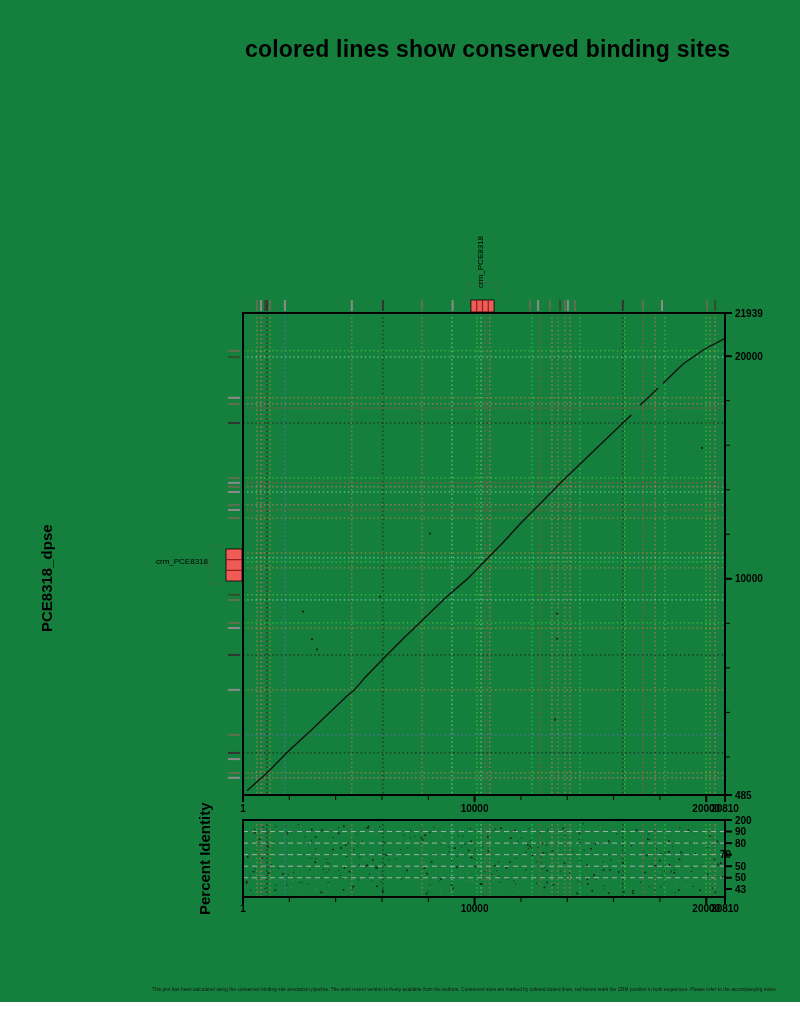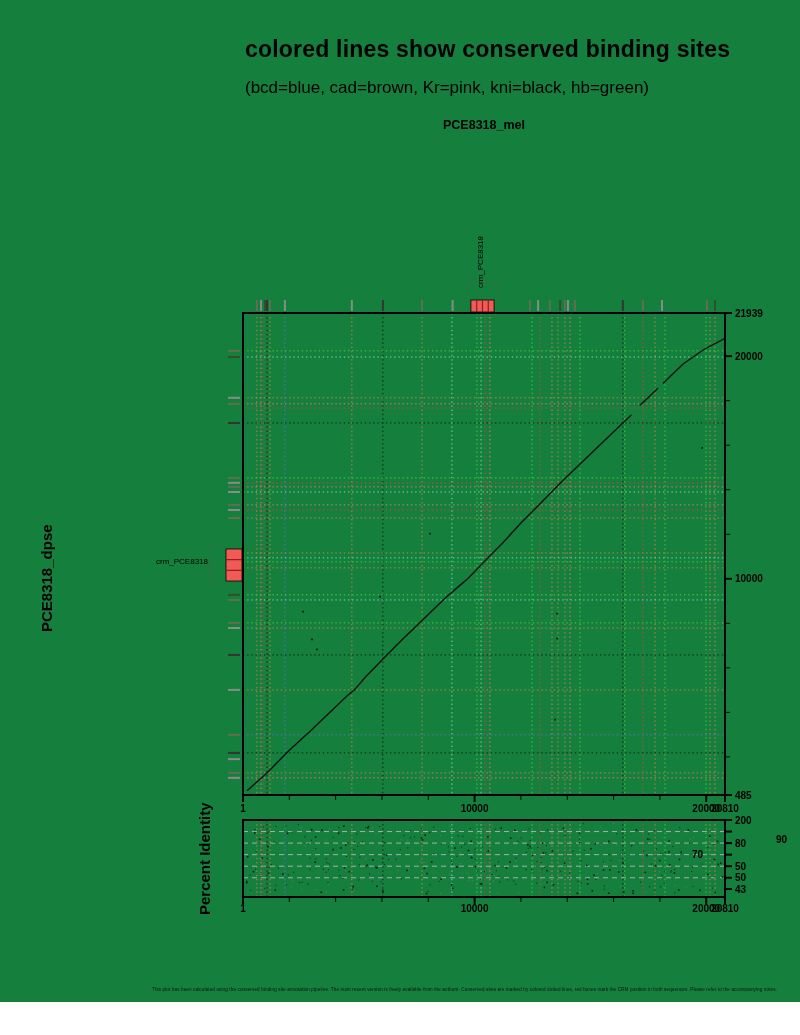--- a/index.html
+++ b/index.html
@@ -629,40 +629,38 @@
       <line x1="335.62905473593156" x2="335.62905473593156" y1="897" y2="902" stroke="#000" stroke-width="1"></line>
       <line x1="381.95516363112114" x2="381.95516363112114" y1="897" y2="902" stroke="#000" stroke-width="1"></line>
       <line x1="428.2812725263107" x2="428.2812725263107" y1="897" y2="902" stroke="#000" stroke-width="1"></line>
       <line x1="520.9334903166898" x2="520.9334903166898" y1="897" y2="902" stroke="#000" stroke-width="1"></line>
       <line x1="567.2595992118795" x2="567.2595992118795" y1="897" y2="902" stroke="#000" stroke-width="1"></line>
       <line x1="613.5857081070691" x2="613.5857081070691" y1="897" y2="902" stroke="#000" stroke-width="1"></line>
       <line x1="659.9118170022587" x2="659.9118170022587" y1="897" y2="902" stroke="#000" stroke-width="1"></line>
     </svg>
 
   <div class="abs title">colored lines show conserved binding sites</div>
-  <div class="abs subtitle">(bcd=blue, cad=brown, Kr=pink, kni=black, hb=green)</div>
-  <div class="abs mel">PCE8318_mel</div>
   <span class="abs vlabel dpse">PCE8318_dpse</span>
   <span class="abs vlabel pid">Percent Identity</span>
   <span class="abs vlabel crmtop">crm_PCE8318</span>
   <span class="abs crmleft">crm_PCE8318</span>
 
   <div id="labels">
       <span class="tick" style="left: 735px; top: 307.5px;">21939</span>
       <span class="tick" style="left: 735px; top: 350.668px;">20000</span>
       <span class="tick" style="left: 735px; top: 573.301px;">10000</span>
       <span class="tick" style="left: 735px; top: 789.5px;">485</span>
       <span class="tick ctr" style="left: 243px; top: 803px;">1</span>
       <span class="tick ctr" style="left: 474.607px; top: 803px;">10000</span>
       <span class="tick ctr" style="left: 706.238px; top: 803px;">20000</span>
       <span class="tick ctr" style="left: 725px; top: 803px;">20810</span>
       <span class="tick" style="left: 735px; top: 814.5px;">200</span>
-      <span class="tick" style="left: 776px; top: 826.05px; margin-top: 8px;">90</span>
+      <span class="tick" style="left: 735px; top: 826.05px;">90</span>
       <span class="tick" style="left: 735px; top: 837.6px;">80</span>
-      <span class="tick" style="left: 692px; top: 849.15px;">70</span>
+      <span class="tick" style="left: 720px; top: 849.15px;">70</span>
       <span class="tick" style="left: 735px; top: 860.7px;">50</span>
       <span class="tick" style="left: 735px; top: 872.25px;">50</span>
       <span class="tick" style="left: 735px; top: 883.5px;">43</span>
       <span class="tick ctr" style="left: 243px; top: 903px;">1</span>
       <span class="tick ctr" style="left: 474.607px; top: 903px;">10000</span>
       <span class="tick ctr" style="left: 706.238px; top: 903px;">20000</span>
       <span class="tick ctr" style="left: 725px; top: 903px;">20810</span>
     </div>
 
   <div class="abs footer">This plot has been calculated using the conserved binding site annotation pipeline. The most recent version is freely available from the authors. Conserved sites are marked by colored dotted lines, red boxes mark the CRM position in both sequences. Please refer to the accompanying notes.</div>

